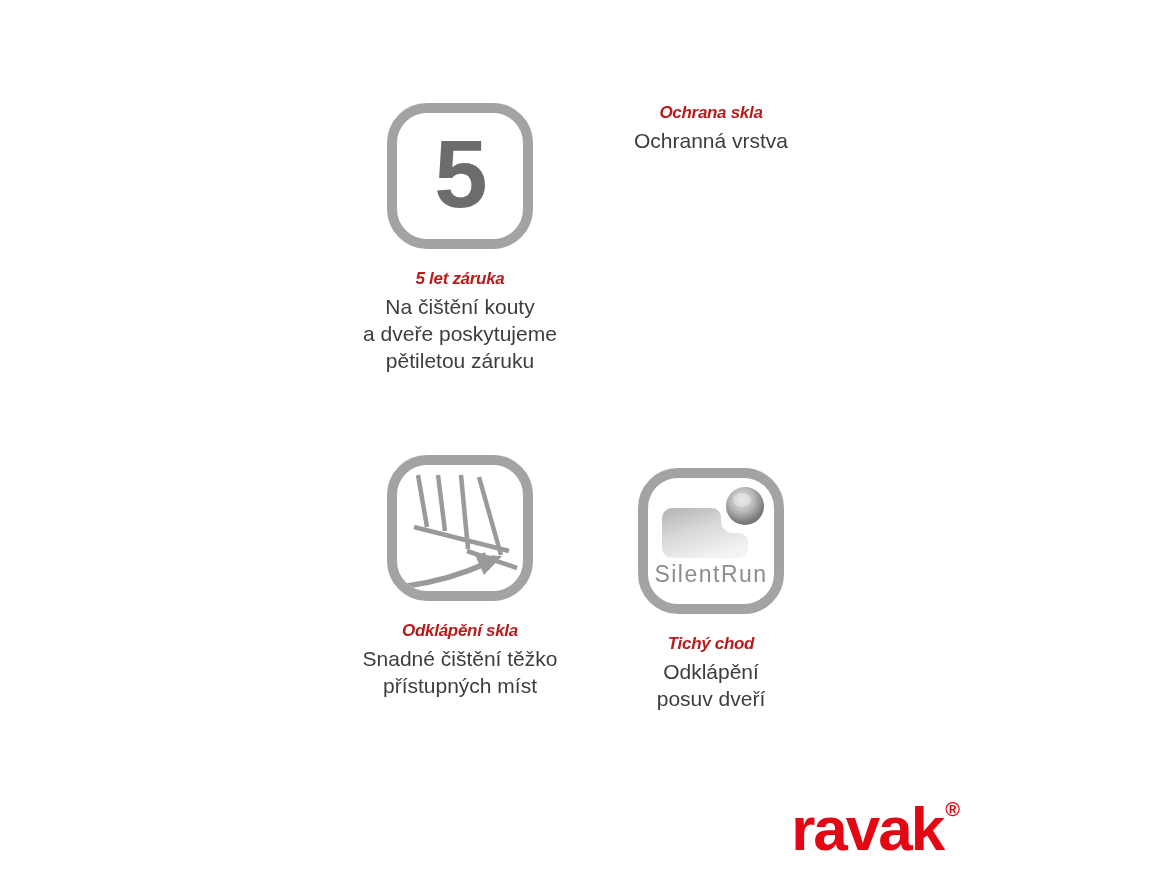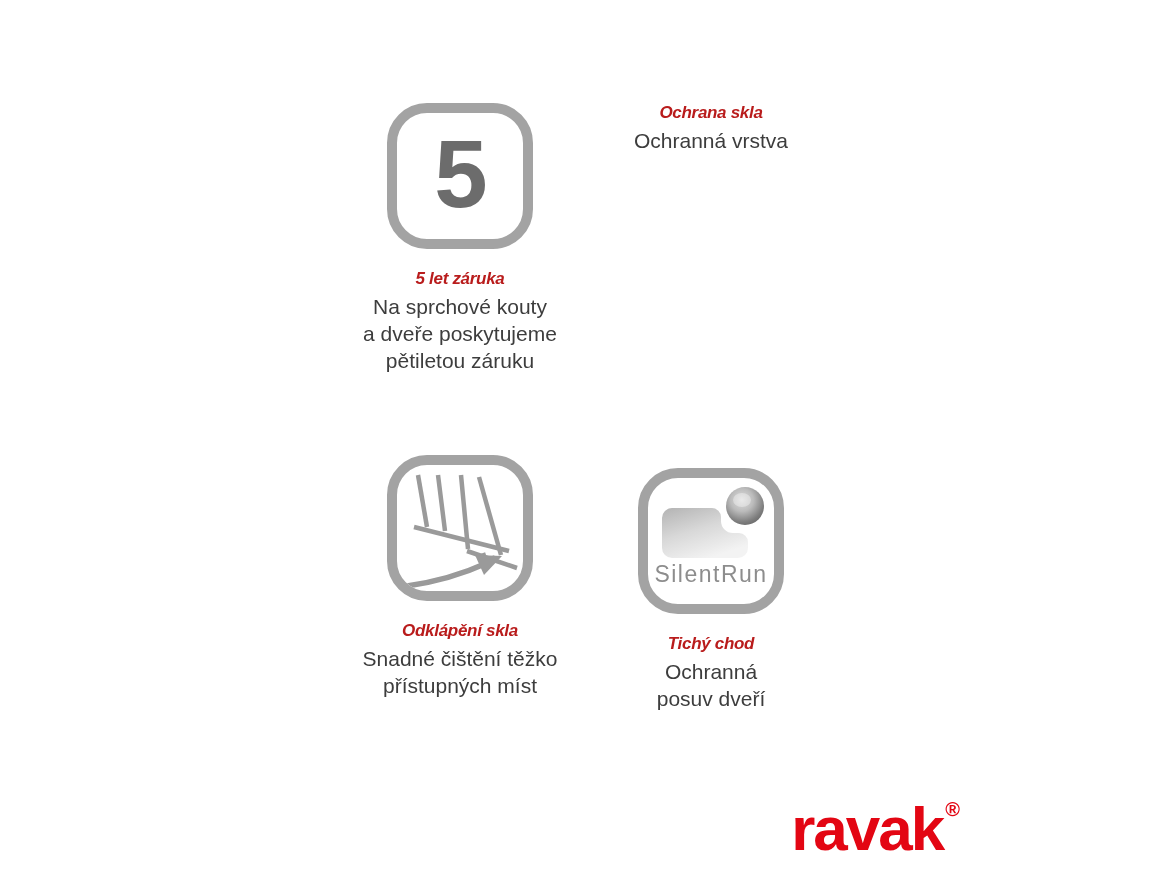--- a/index.html
+++ b/index.html
@@ -72,21 +72,21 @@
   }
 </style>
 </head>
 <body>
 
 <div class="feature-card card-1">
   <div class="icon-frame">
     <div class="digit-5">5</div>
   </div>
   <h3 class="feature-title">5 let záruka</h3>
-  <div class="feature-line">Na sprchové kouty</div>
+  <div class="feature-line">Na čištění kouty</div>
   <div class="feature-line">a dveře poskytujeme</div>
   <div class="feature-line">pětiletou záruku</div>
 </div>
 
 <div class="feature-card card-2">
   <h3 class="feature-title">Ochrana skla</h3>
   <div class="feature-line">Ochranná vrstva</div>
 </div>
 
 <div class="feature-card card-3">
@@ -127,17 +127,17 @@
           <stop offset="100%" stop-color="#646464"></stop>
         </radialGradient>
       </defs>
       <path d="M24,30 h40 a9,9 0 0 1 9,9 v4 a12,12 0 0 0 12,12 h6 a9,9 0 0 1 9,9 v6 a10,10 0 0 1 -10,10 h-66 a10,10 0 0 1 -10,-10 v-30 a10,10 0 0 1 10,-10 z" fill="url(#blockGrad)"></path>
       <circle cx="97" cy="28" r="19" fill="url(#wheelGrad)"></circle>
       <ellipse cx="94" cy="22" rx="9" ry="7" fill="#ffffff" opacity="0.35"></ellipse>
       <text x="63" y="104" text-anchor="middle" font-size="23" font-weight="500" letter-spacing="1.5" fill="#8d8d8d">SilentRun</text>
     </svg>
   </div>
   <h3 class="feature-title">Tichý chod</h3>
-  <div class="feature-line">Ochranná</div>
+  <div class="feature-line">Odklápění</div>
   <div class="feature-line">posuv dveří</div>
 </div>
 
 <div class="brand-logo"><span>ravak</span><span class="reg">®</span></div>
 
 </body></html>

